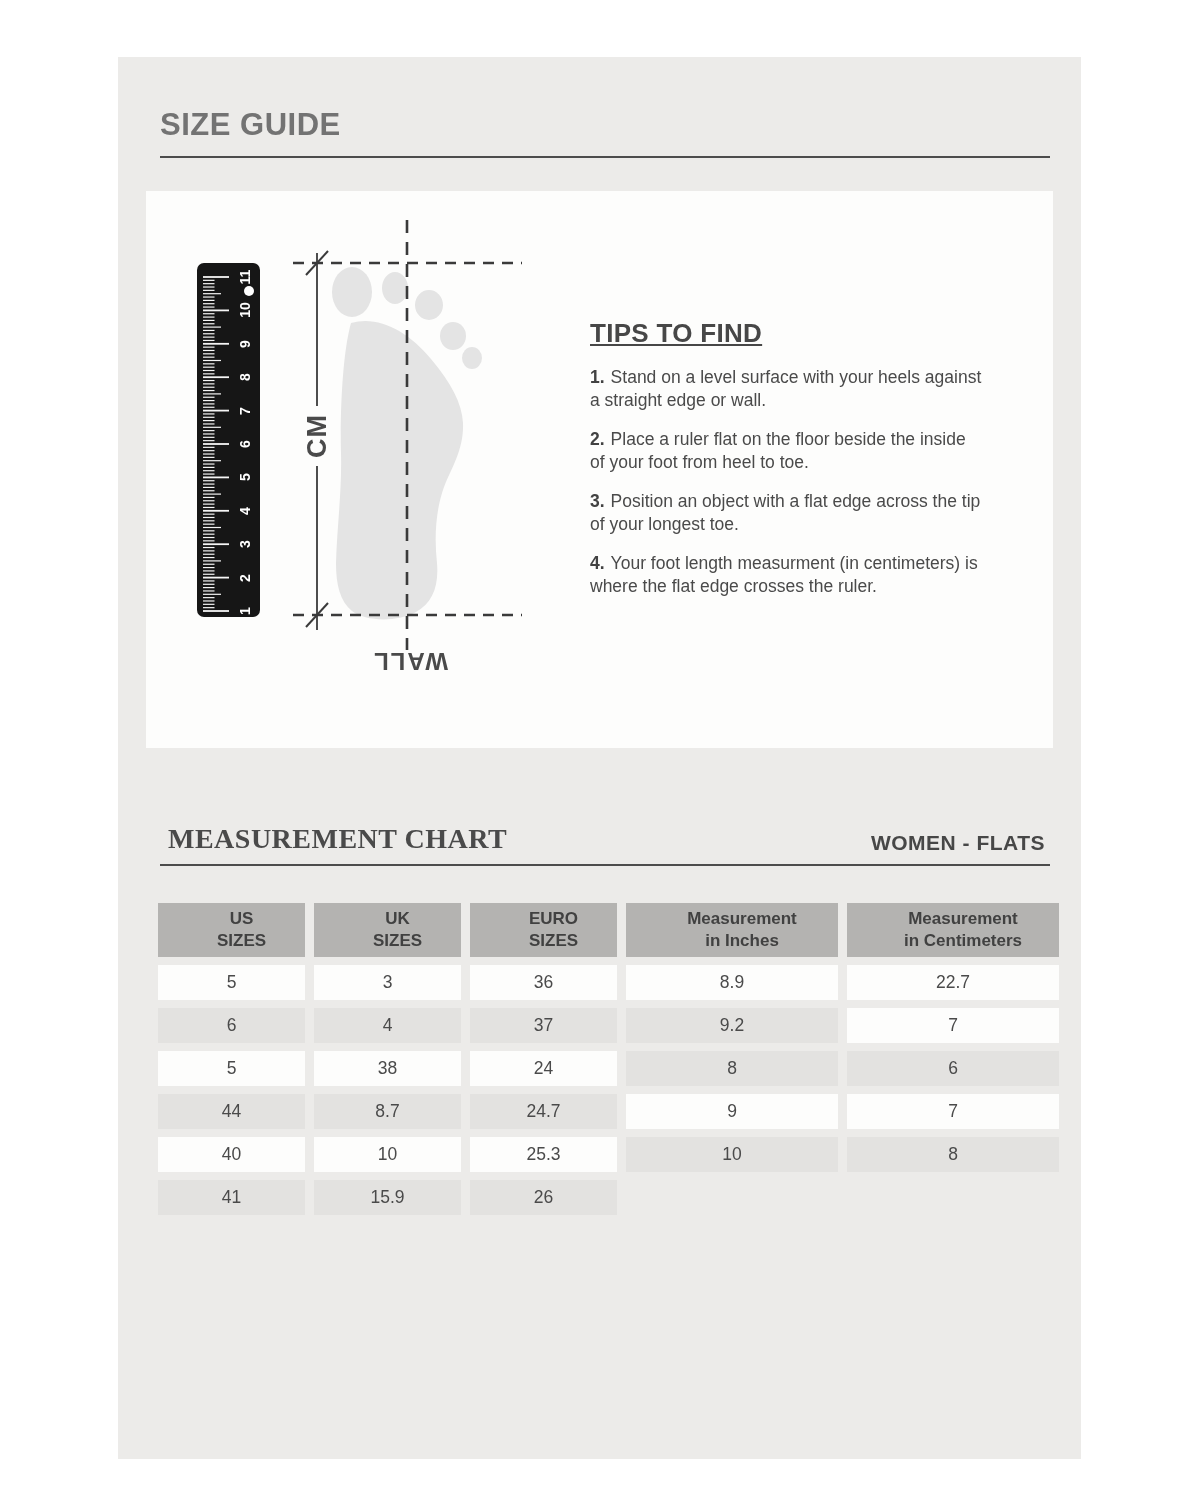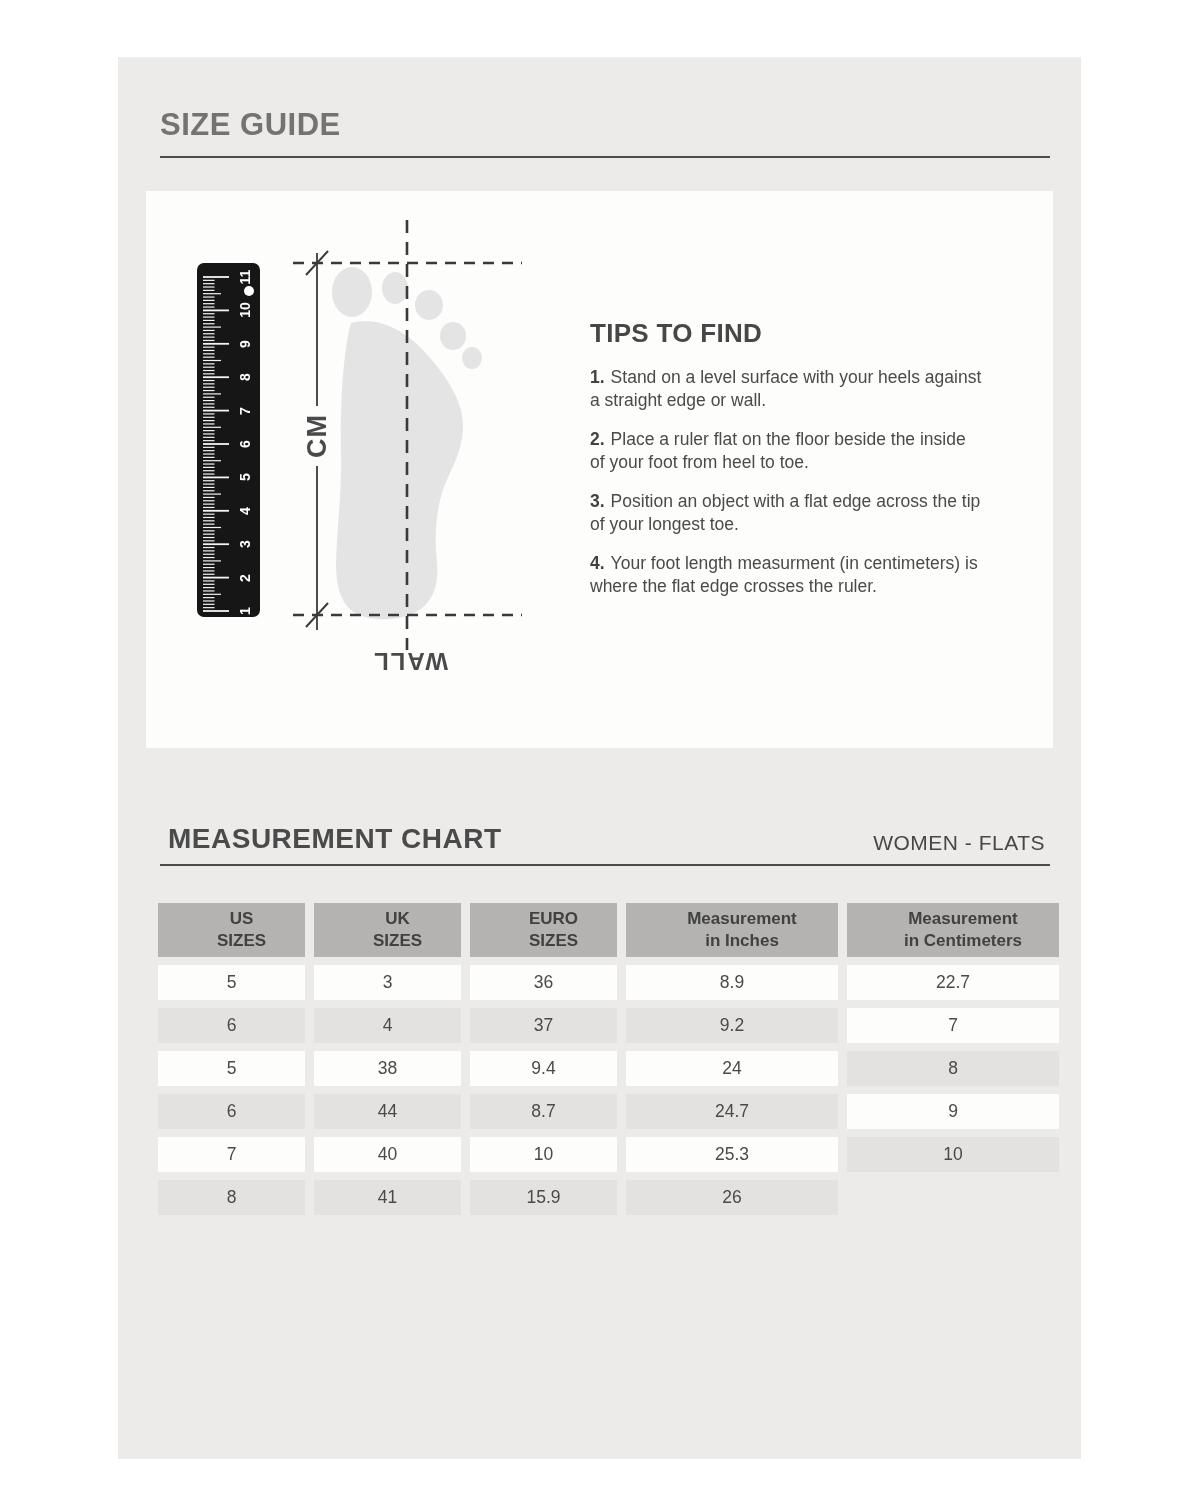--- a/index.html
+++ b/index.html
@@ -10,28 +10,28 @@
   .size-guide-title{position:absolute;left:42px;top:50px;font-size:31px;font-weight:bold;
           color:#737373;letter-spacing:0.5px;}
   .rule{position:absolute;height:2px;background:#4c4c4c;}
   .rule-1{left:42px;top:99px;width:890px;}
   .rule-2{left:42px;top:807px;width:890px;}
 
   .card{position:absolute;left:28px;top:134px;width:907px;height:557px;background:#fdfdfc;}
 
   .tips{position:absolute;left:444px;top:126px;width:452px;color:#4a4a4a;}
   .tips-title{font-size:26px;font-weight:bold;color:#474747;line-height:33px;
-          letter-spacing:0.3px;margin-bottom:14px;}
+          letter-spacing:0.3px;margin-bottom:14px;text-decoration:underline;}
   .tip{margin:16px 0 12px 0;font-size:17.5px;line-height:23px;color:#4a4a4a;}
   .tip b{font-weight:bold;margin-right:6px;color:#424242;}
   .tip .tip-text{white-space:pre-line;}
 
   .section-title{position:absolute;left:50px;top:766px;font-size:28px;font-weight:bold;
-          color:#4a4a4a;letter-spacing:0.5px;}
-  .category-label{position:absolute;right:36px;top:774px;font-size:21px;font-weight:normal;
+          color:#4a4a4a;letter-spacing:0.5px;font-family:Liberation Serif, serif;}
+  .category-label{position:absolute;right:36px;top:774px;font-size:21px;font-weight:bold;
           color:#474747;letter-spacing:0.5px;}
 
   .size-table{position:absolute;left:40px;top:846px;display:grid;
           grid-template-columns:147px 147px 147px 212px 212px;column-gap:9px;row-gap:8px;}
   .size-table .th{height:54px;background:#b4b3b1;display:flex;flex-direction:column;
           justify-content:center;align-items:center;text-align:center;
           font-size:17px;font-weight:bold;color:#414141;line-height:1.3;padding-left:20px;}
   .size-table .td{height:35px;background:#fdfdfc;display:flex;align-items:center;
           justify-content:center;font-size:17.5px;color:#4a4a4a;}
   .size-table .td.alt{background:#e3e2e0;}
@@ -249,21 +249,20 @@
       <div class="td">22.7</div>
 
       <div class="td alt">6</div>
       <div class="td alt">4</div>
       <div class="td alt">37</div>
       <div class="td alt">9.2</div>
 
       <div class="td">7</div>
       <div class="td">5</div>
       <div class="td">38</div>
-      <div class="td">9.4</div>
       <div class="td">24</div>
 
       <div class="td alt">8</div>
       <div class="td alt">6</div>
       <div class="td alt">44</div>
       <div class="td alt">8.7</div>
       <div class="td alt">24.7</div>
 
       <div class="td">9</div>
       <div class="td">7</div>

